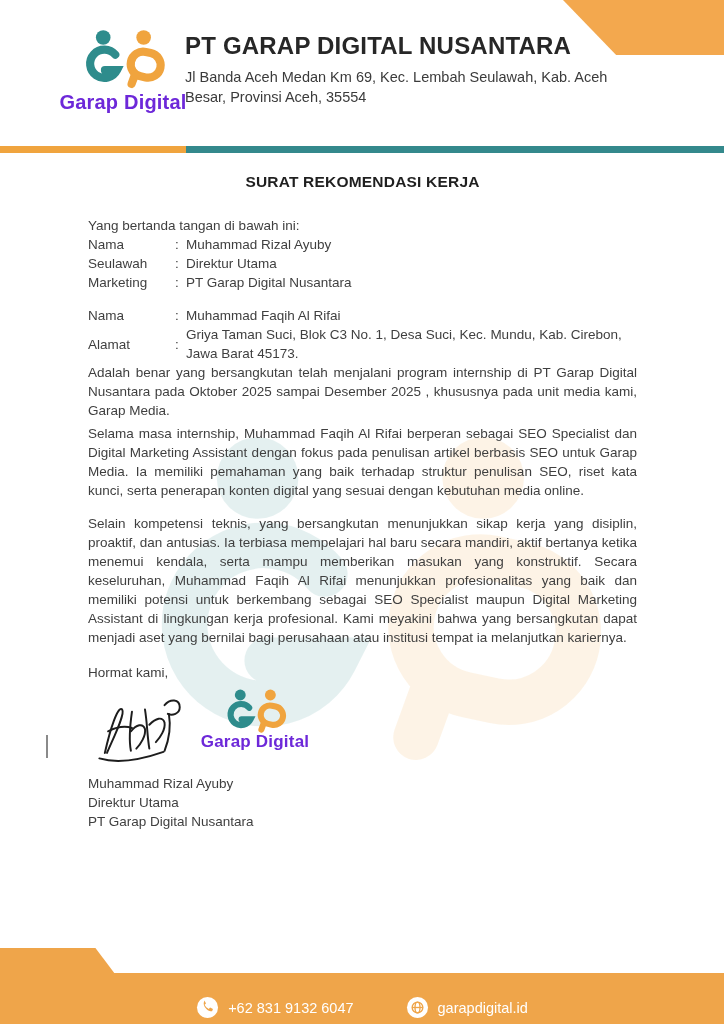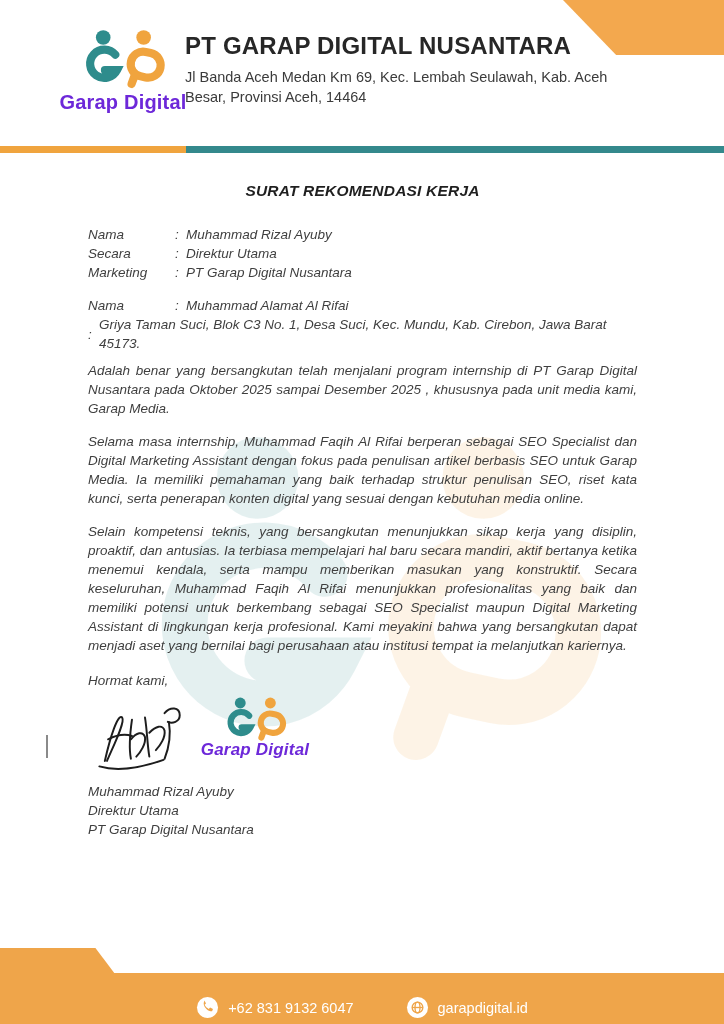--- a/index.html
+++ b/index.html
@@ -22,28 +22,28 @@
   .logo-word .w2{color:#6d28d9;}
   .company-block{position:absolute;left:185px;top:32px;width:470px;}
   .company-name{font-size:24px;font-weight:bold;color:#272727;letter-spacing:.2px;}
   .company-address{font-size:14.5px;color:#3b3b3b;line-height:19.5px;margin-top:8px;width:465px;}
   .header-bar{position:absolute;top:146px;left:0;width:724px;height:7px;background:#34898C;}
   .header-bar .bar-orange{position:absolute;left:0;top:0;width:186px;height:7px;background:#F0A43E;}
   
   .watermark{position:absolute;left:128px;top:420px;width:480px;height:356px;opacity:.12;pointer-events:none;}
   .watermark svg{width:100%;height:100%;}
   
-  .content{position:absolute;left:88px;top:181px;width:549px;font-size:13.5px;line-height:19px;font-style:italic;}
+  .content{position:absolute;left:88px;top:172px;width:549px;font-size:13.5px;line-height:19px;}
   .letter-title{text-align:center;font-weight:bold;font-size:15.5px;color:#1f1f1f;letter-spacing:.2px;margin:0 0 25px 0;}
   .frow{display:flex;align-items:center;}
   .frow .flabel{width:87px;flex:none;}
   .frow .fcolon{width:11px;flex:none;}
   .frow .fvalue{flex:1;}
   .para{margin:13px 0 0 0;text-align:justify;}
-  .para.first{margin-top:8px;}
+  .para.first{margin-top:0;}
   .block{margin-top:14px;}
   .closing{margin-top:16px;}
   
   .sig-area{position:relative;height:86px;margin-top:4px;}
   .sig-scribble{position:absolute;left:2px;top:4px;width:110px;height:76px;}
   .sig-logo{position:absolute;left:78px;top:2px;width:178px;text-align:center;}
   .sig-logo svg.mark{width:64px;height:46px;display:block;margin:0 auto;}
   .sig-logo .logo-word{font-size:17px;margin-top:-2px;}
   .sig-name-block{margin-top:2px;}
   .stray-mark{position:absolute;left:46px;top:735px;width:2px;height:23px;background:#8a8a8a;}
@@ -82,70 +82,72 @@
           <use href="#gd-mark"></use>
         </svg>
       <div class="logo-word">
         <span class="w1">Garap</span>
         <span> </span>
         <span class="w2">Digital</span>
       </div>
     </div>
     <div class="company-block">
       <div class="company-name">PT GARAP DIGITAL NUSANTARA</div>
-      <div class="company-address">Jl Banda Aceh Medan Km 69, Kec. Lembah Seulawah, Kab. Aceh Besar, Provinsi Aceh, 14464</div>
+      <div class="company-address">Jl Banda Aceh Medan Km 69, Kec. Lembah Seulawah, Kab. Aceh Besar, Provinsi Aceh, 35554</div>
     </div>
   </div>
   <div class="header-bar">
     <div class="bar-orange"></div>
   </div>
 
   <div class="watermark">
     <svg viewBox="0 0 100 70" preserveAspectRatio="xMidYMid meet">
         <use href="#gd-mark"></use>
       </svg>
   </div>
 
   <div class="stray-mark"></div>
 
   <div class="content">
     <div class="letter-title">SURAT REKOMENDASI KERJA</div>
 
     <div>
+      <div>Yang bertanda tangan di bawah ini:</div>
       <div class="frow">
         <span class="flabel">Nama</span>
           <span class="fcolon">:</span>
           <span class="fvalue">Muhammad Rizal Ayuby</span>
       </div>
       <div class="frow">
-        <span class="flabel">Secara</span>
+        <span class="flabel">Seulawah</span>
           <span class="fcolon">:</span>
           <span class="fvalue">Direktur Utama</span>
       </div>
       <div class="frow">
         <span class="flabel">Marketing</span>
           <span class="fcolon">:</span>
           <span class="fvalue">PT Garap Digital Nusantara</span>
       </div>
     </div>
 
     <div class="block">
       <div class="frow">
         <span class="flabel">Nama</span>
           <span class="fcolon">:</span>
-          <span class="fvalue">Muhammad Alamat Al Rifai</span>
-      </div>
-      <div class="frow">
+          <span class="fvalue">Muhammad Faqih Al Rifai</span>
+      </div>
+      <div class="frow">
+        <span class="flabel">Alamat</span>
           <span class="fcolon">:</span>
           <span class="fvalue">Griya Taman Suci, Blok C3 No. 1, Desa Suci, Kec. Mundu, Kab. Cirebon, Jawa Barat 45173.</span>
       </div>
       <div class="para first">Adalah benar yang bersangkutan telah menjalani program internship di PT Garap Digital Nusantara pada Oktober 2025 sampai Desember 2025 , khususnya pada unit media kami, Garap Media.</div>
     </div>
 
-    <div class="para" style="margin-top:14px">Selama masa internship, Muhammad Faqih Al Rifai berperan sebagai SEO Specialist dan Digital Marketing Assistant dengan fokus pada penulisan artikel berbasis SEO untuk Garap Media. Ia memiliki pemahaman yang baik terhadap struktur penulisan SEO, riset kata kunci, serta penerapan konten digital yang sesuai dengan kebutuhan media online.</div>
+    <div class="para" style="margin-top:4px">Selama masa internship, Muhammad Faqih Al Rifai berperan sebagai SEO Specialist dan Digital Marketing Assistant dengan fokus pada penulisan artikel berbasis SEO untuk Garap Media. Ia memiliki pemahaman yang baik terhadap struktur penulisan SEO, riset kata kunci, serta penerapan konten digital yang sesuai dengan kebutuhan media online.</div>
     <div class="para" style="margin-top:14px">Selain kompetensi teknis, yang bersangkutan menunjukkan sikap kerja yang disiplin, proaktif, dan antusias. Ia terbiasa mempelajari hal baru secara mandiri, aktif bertanya ketika menemui kendala, serta mampu memberikan masukan yang konstruktif. Secara keseluruhan, Muhammad Faqih Al Rifai menunjukkan profesionalitas yang baik dan memiliki potensi untuk berkembang sebagai SEO Specialist maupun Digital Marketing Assistant di lingkungan kerja profesional. Kami meyakini bahwa yang bersangkutan dapat menjadi aset yang bernilai bagi perusahaan atau institusi tempat ia melanjutkan kariernya.</div>
 
     <div class="closing">Hormat kami,</div>
 
     <div class="sig-area">
       <svg class="sig-scribble" viewBox="0 0 90 70">
         <g fill="none" stroke="#1d1d1d" stroke-width="1.8" stroke-linecap="round">
           <path d="M8,58 C13,36 20,14 24,18 C27,22 15,46 10,58"></path>
           <path d="M11,38 C19,34 27,33 33,35"></path>
           <path d="M33,20 C31,34 30,46 32,56"></path>

